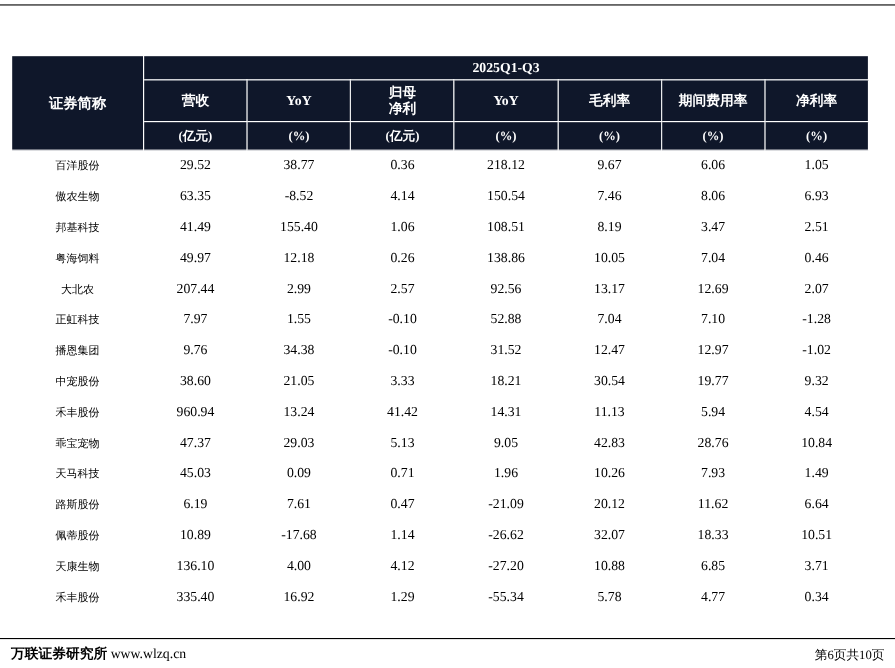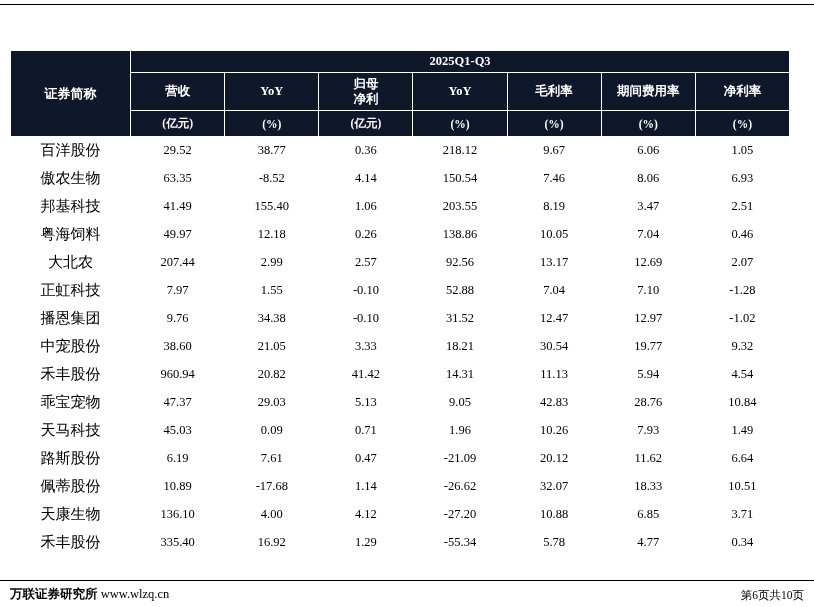--- a/index.html
+++ b/index.html
@@ -77,21 +77,21 @@
   tbody td {
     border: 1px solid #d9d9d9;
     border-left: none;
     border-right: none;
     height: 28px;
     font-size: 12.5px;
     color: #000;
     background: #ffffff;
   }
   tbody td.namecell {
-    font-size: 15px;
+    font-size: 10px;
   }
   .bottom-rule {
     position: absolute;
     left: 0; right: 0;
     bottom: 26px;
     border-top: 1px solid #000;
   }
   .footer-left {
     position: absolute;
     left: 10px;
@@ -177,21 +177,21 @@
           <td>150.54</td>
           <td>7.46</td>
           <td>8.06</td>
           <td>6.93</td>
         </tr>
         <tr>
           <td class="namecell">邦基科技</td>
           <td>41.49</td>
           <td>155.40</td>
           <td>1.06</td>
-          <td>203.55</td>
+          <td>108.51</td>
           <td>8.19</td>
           <td>3.47</td>
           <td>2.51</td>
         </tr>
         <tr>
           <td class="namecell">粤海饲料</td>
           <td>49.97</td>
           <td>12.18</td>
           <td>0.26</td>
           <td>138.86</td>
@@ -235,21 +235,21 @@
           <td>21.05</td>
           <td>3.33</td>
           <td>18.21</td>
           <td>30.54</td>
           <td>19.77</td>
           <td>9.32</td>
         </tr>
         <tr>
           <td class="namecell">禾丰股份</td>
           <td>960.94</td>
-          <td>20.82</td>
+          <td>13.24</td>
           <td>41.42</td>
           <td>14.31</td>
           <td>11.13</td>
           <td>5.94</td>
           <td>4.54</td>
         </tr>
         <tr>
           <td class="namecell">乖宝宠物</td>
           <td>47.37</td>
           <td>29.03</td>

